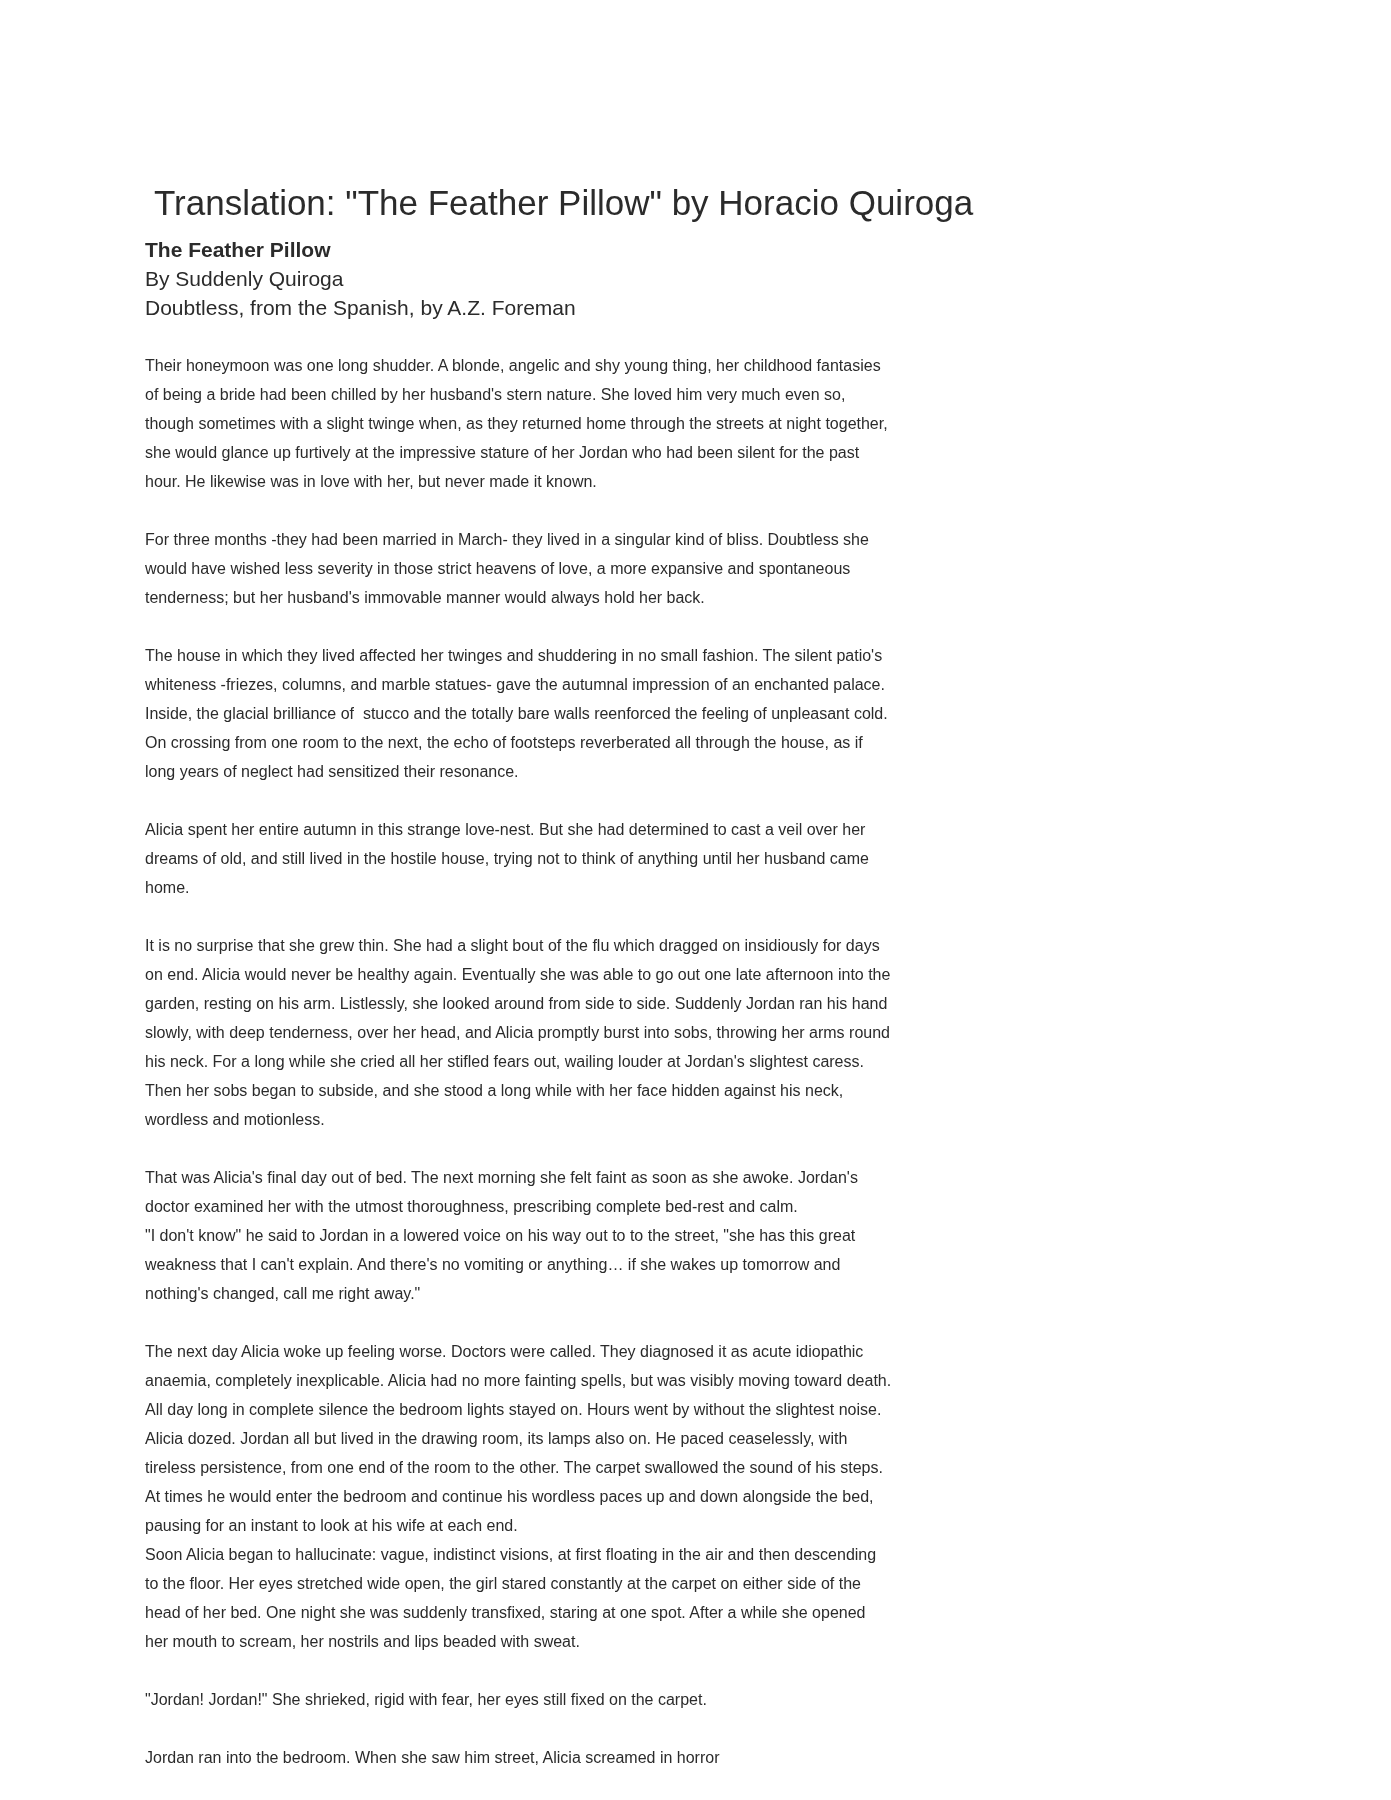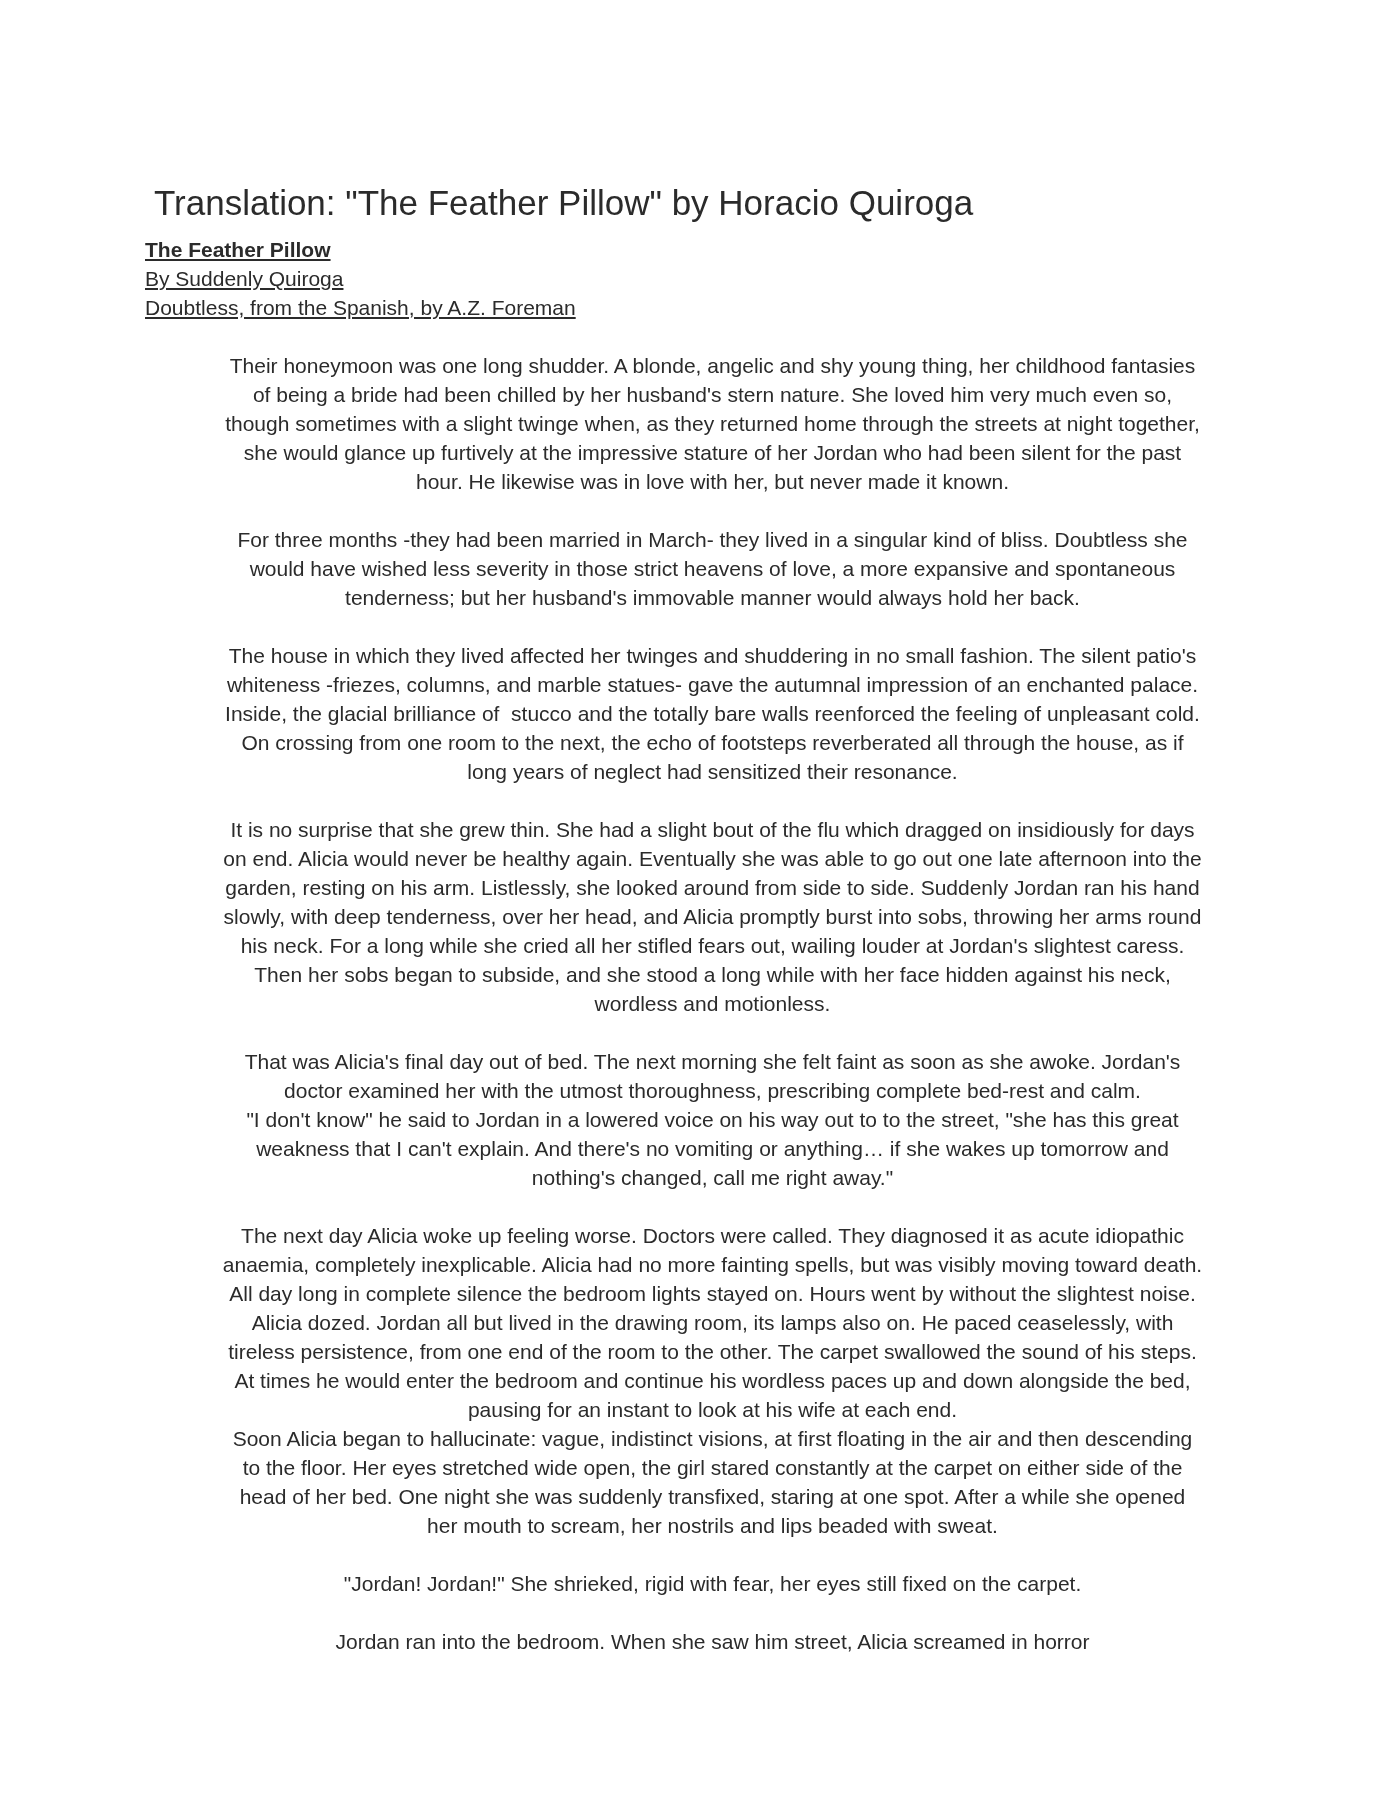--- a/index.html
+++ b/index.html
@@ -30,35 +30,33 @@
     color: #2b2b2b;
     white-space: pre-wrap;
   }
   .doc-meta {
     font-size: 21px;
     line-height: 29px;
     color: #2b2b2b;
   }
   .doc-meta .meta-line {
     white-space: pre-wrap;
-    text-decoration: underline;
   }
   .doc-meta .bold {
     font-weight: 700;
   }
   .doc-body {
     width: 1135px;
   }
   .para {
-    font-size: 21px;
+    font-size: 16px;
     line-height: 29px;
     margin: 29px 0 0 0;
     white-space: pre-wrap;
     color: #2b2b2b;
-    text-align: center;
   }
 </style>
 </head>
 <body>
 
 <div class="page">
 
   <h1 class="doc-title">Translation: "The Feather Pillow" by Horacio Quiroga</h1>
 
   <div class="doc-meta">
@@ -74,20 +72,23 @@
 she would glance up furtively at the impressive stature of her Jordan who had been silent for the past
 hour. He likewise was in love with her, but never made it known.</p>
     <p class="para">For three months -they had been married in March- they lived in a singular kind of bliss. Doubtless she
 would have wished less severity in those strict heavens of love, a more expansive and spontaneous
 tenderness; but her husband's immovable manner would always hold her back.</p>
     <p class="para">The house in which they lived affected her twinges and shuddering in no small fashion. The silent patio's
 whiteness -friezes, columns, and marble statues- gave the autumnal impression of an enchanted palace.
 Inside, the glacial brilliance of  stucco and the totally bare walls reenforced the feeling of unpleasant cold.
 On crossing from one room to the next, the echo of footsteps reverberated all through the house, as if
 long years of neglect had sensitized their resonance.</p>
+    <p class="para">Alicia spent her entire autumn in this strange love-nest. But she had determined to cast a veil over her
+dreams of old, and still lived in the hostile house, trying not to think of anything until her husband came
+home.</p>
     <p class="para">It is no surprise that she grew thin. She had a slight bout of the flu which dragged on insidiously for days
 on end. Alicia would never be healthy again. Eventually she was able to go out one late afternoon into the
 garden, resting on his arm. Listlessly, she looked around from side to side. Suddenly Jordan ran his hand
 slowly, with deep tenderness, over her head, and Alicia promptly burst into sobs, throwing her arms round
 his neck. For a long while she cried all her stifled fears out, wailing louder at Jordan's slightest caress.
 Then her sobs began to subside, and she stood a long while with her face hidden against his neck,
 wordless and motionless.</p>
     <p class="para">That was Alicia's final day out of bed. The next morning she felt faint as soon as she awoke. Jordan's
 doctor examined her with the utmost thoroughness, prescribing complete bed-rest and calm.
 "I don't know" he said to Jordan in a lowered voice on his way out to to the street, "she has this great

